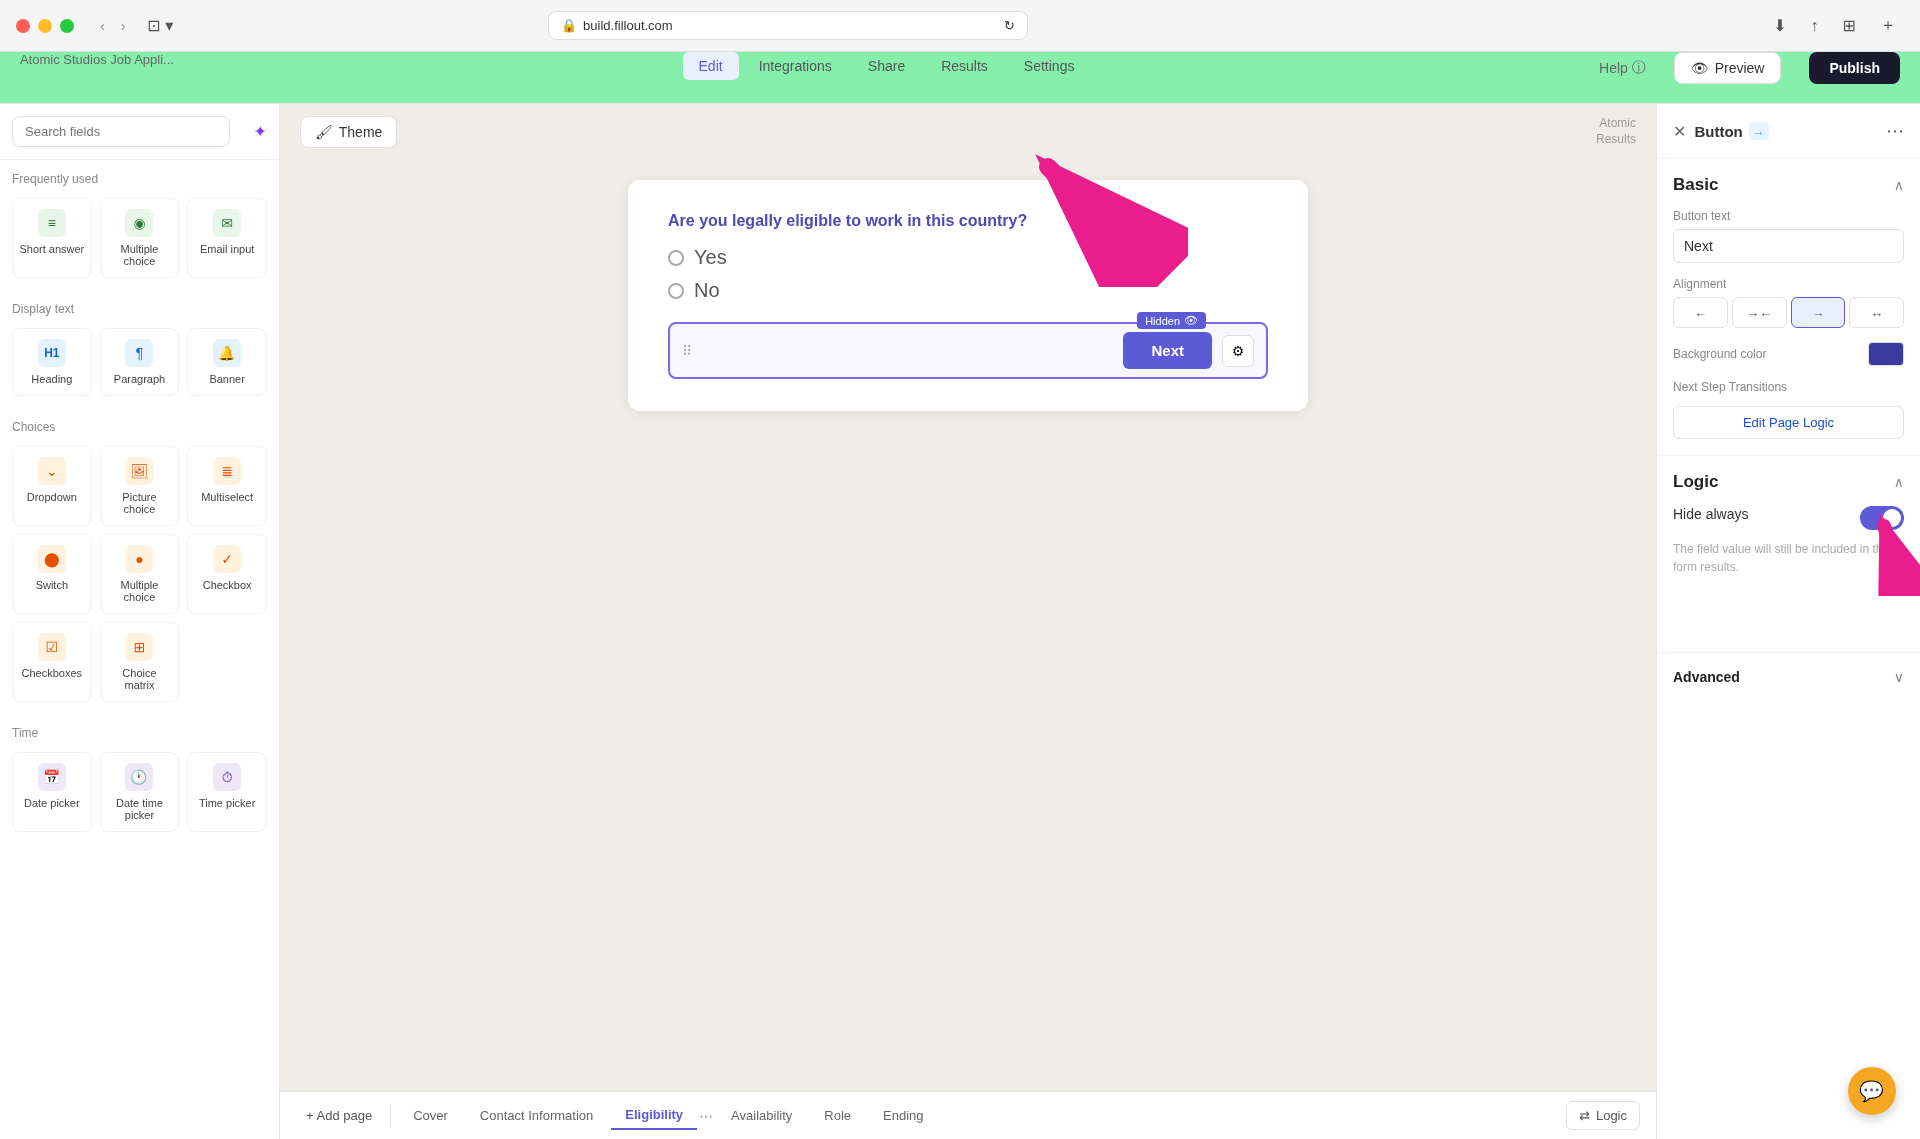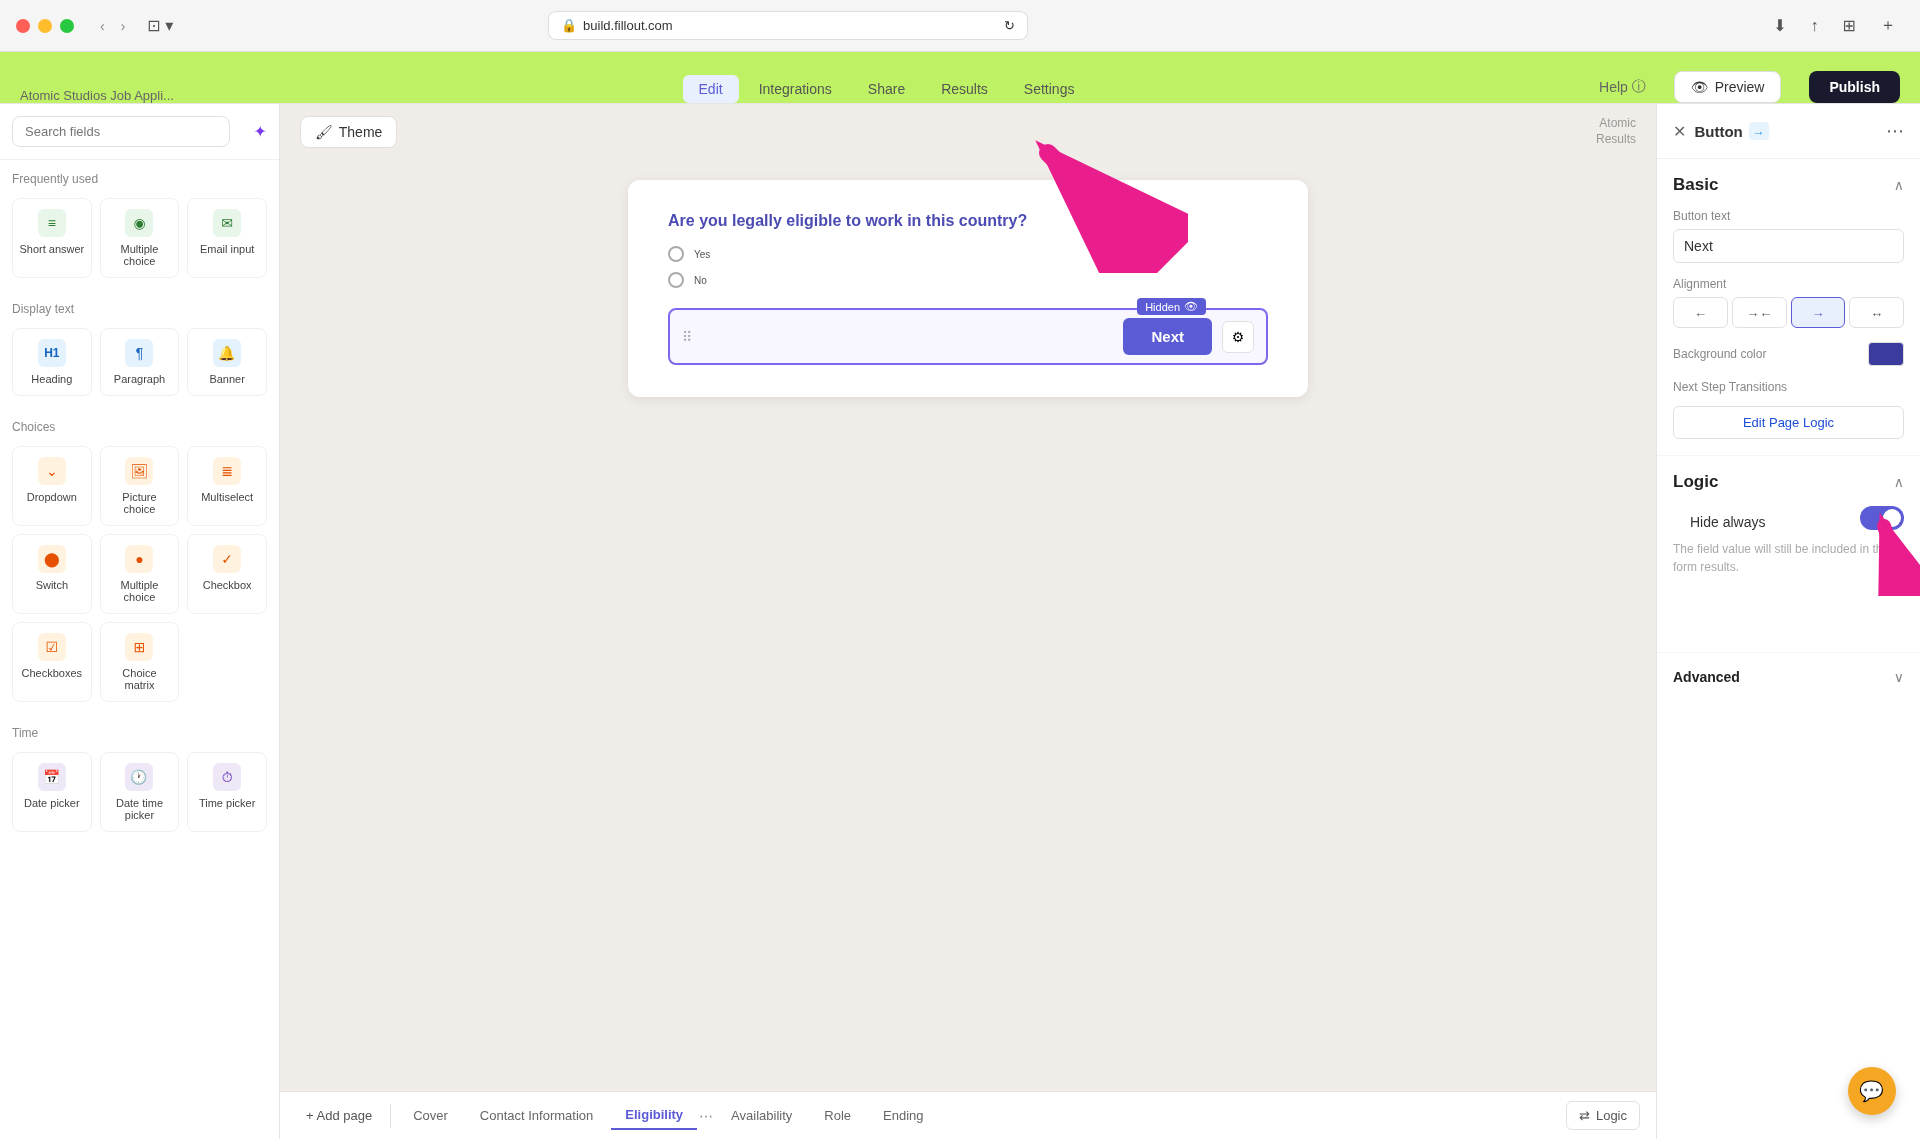--- a/index.html
+++ b/index.html
@@ -36,24 +36,24 @@
       display: flex;
       align-items: center;
       gap: 6px;
     }
     .title-bar-actions { display: flex; gap: 8px; margin-left: auto; }
     .title-bar-icon-btn { background: none; border: none; cursor: pointer; color: #555; font-size: 16px; padding: 4px 8px; }
 
     
     .app-header {
       height: 52px;
-      background: #bef264;
+      background: #86efac;
       border-bottom: 1px solid #e5e5e5;
       display: flex;
-      align-items: flex-end;
+      align-items: flex-start;
       padding: 0 20px;
     }
     .app-logo { font-size: 13px; color: #666; margin-right: auto; }
     .app-nav { display: flex; gap: 4px; }
     .app-nav-item {
       padding: 6px 16px;
       border-radius: 6px;
       font-size: 14px;
       cursor: pointer;
       color: #555;
@@ -187,21 +187,21 @@
       box-shadow: 0 2px 12px rgba(0,0,0,0.08);
       position: relative;
     }
     .form-question { font-size: 16px; font-weight: 600; color: #4b4bb3; margin-bottom: 16px; }
     .radio-option { display: flex; align-items: center; gap: 10px; margin-bottom: 10px; }
     .radio-circle {
       width: 16px; height: 16px;
       border: 2px solid #aaa;
       border-radius: 50%;
     }
-    .radio-label { font-size: 10px; color: #555; }
+    .radio-label { font-size: 20px; color: #555; }
 
     
     .next-btn-row {
       margin-top: 20px;
       position: relative;
       display: flex;
       align-items: center;
       border: 2px solid #7b68ee;
       border-radius: 8px;
       padding: 8px 12px;
@@ -369,21 +369,21 @@
       border-radius: 6px;
       padding: 8px;
       font-size: 13px;
       color: #1d4ed8;
       cursor: pointer;
       margin-top: 6px;
     }
 
     
     .logic-section { padding: 16px; border-bottom: 1px solid #f5f5f5; }
-    .hide-always-row { display: flex; align-items: flex-end; justify-content: space-between; margin-bottom: 10px; margin-left: 17px; }
+    .hide-always-row { display: flex; align-items: flex-start; justify-content: space-between; margin-bottom: 10px; }
     .hide-always-label { font-size: 14px; color: #333; font-weight: 500; }
     .toggle {
       width: 44px; height: 24px;
       border-radius: 12px;
       background: #5b5bd6;
       position: relative;
       cursor: pointer;
       border: none;
     }
     .toggle::after {

